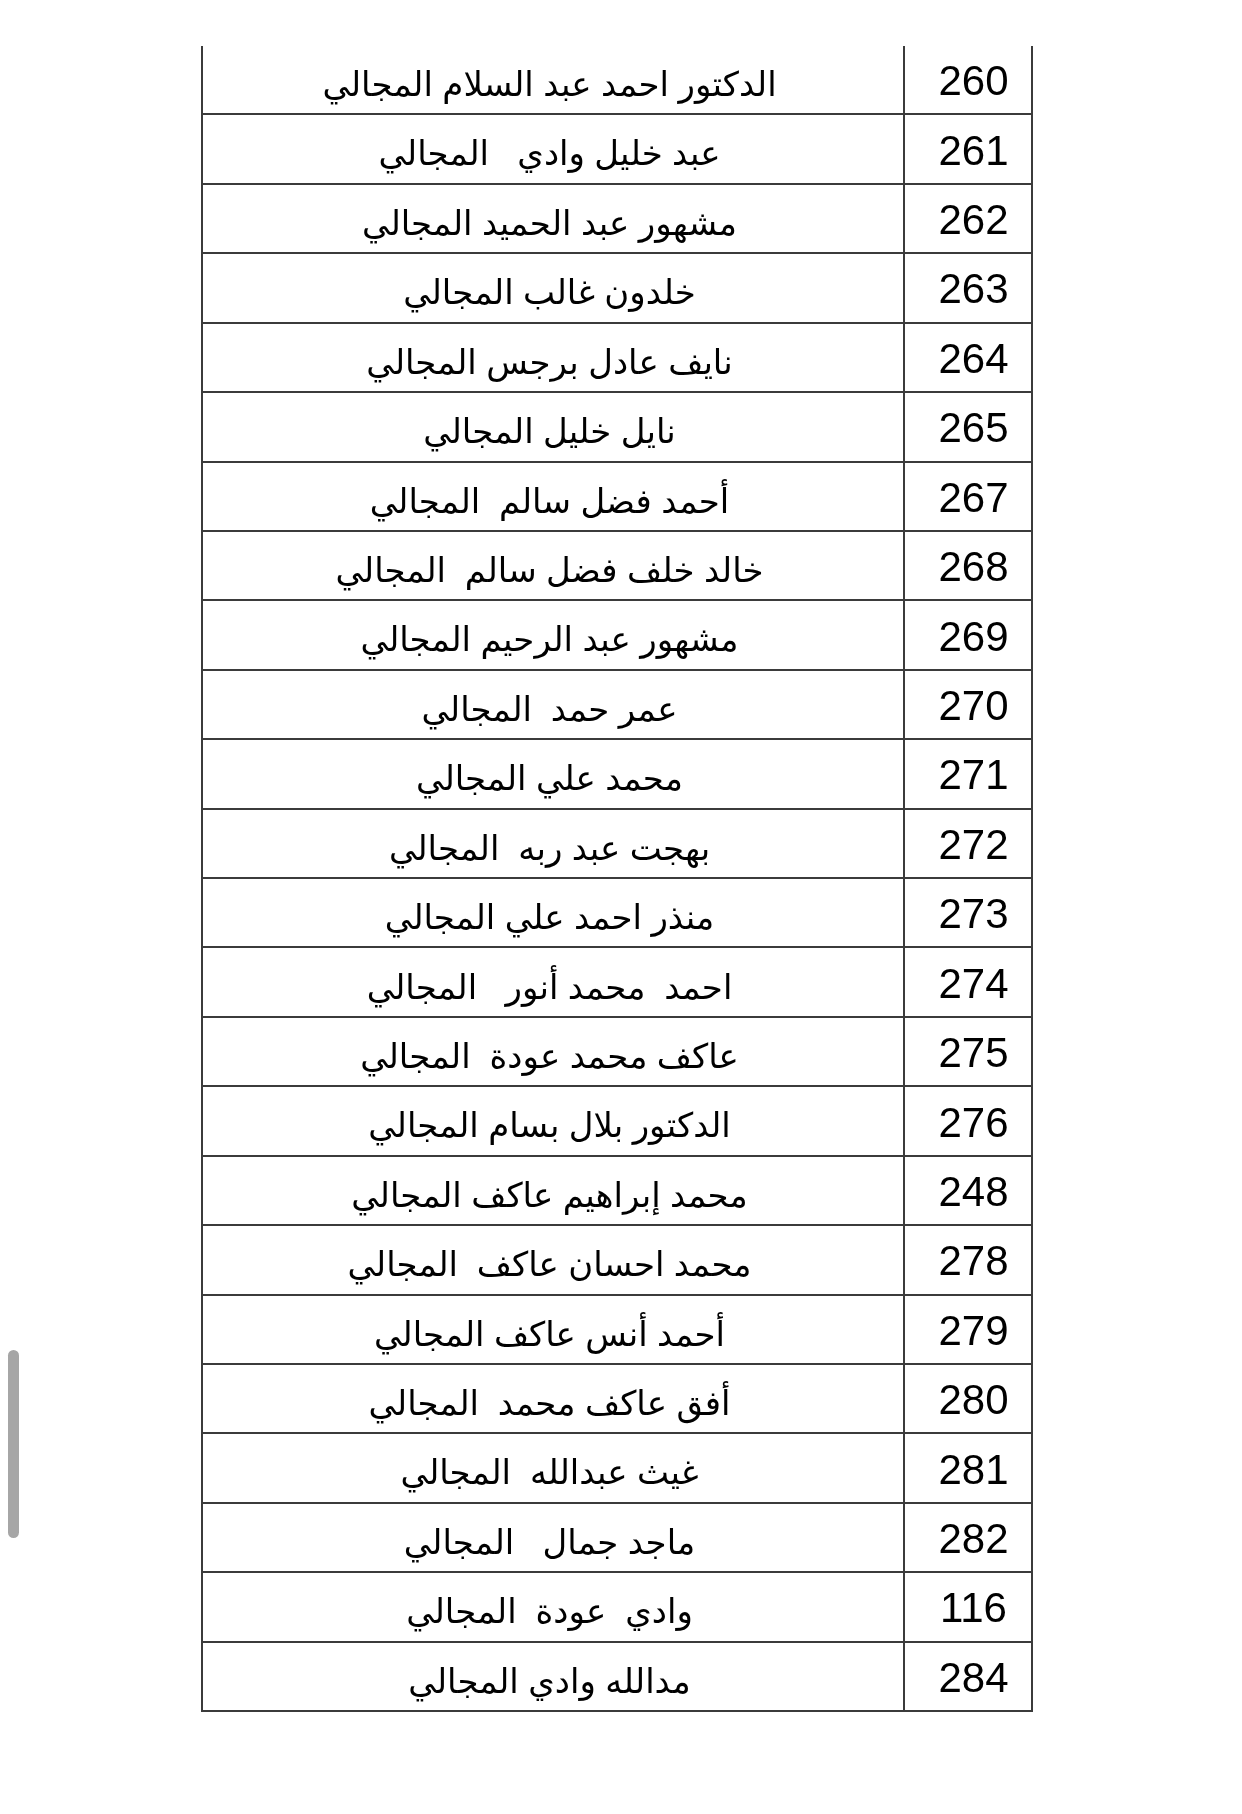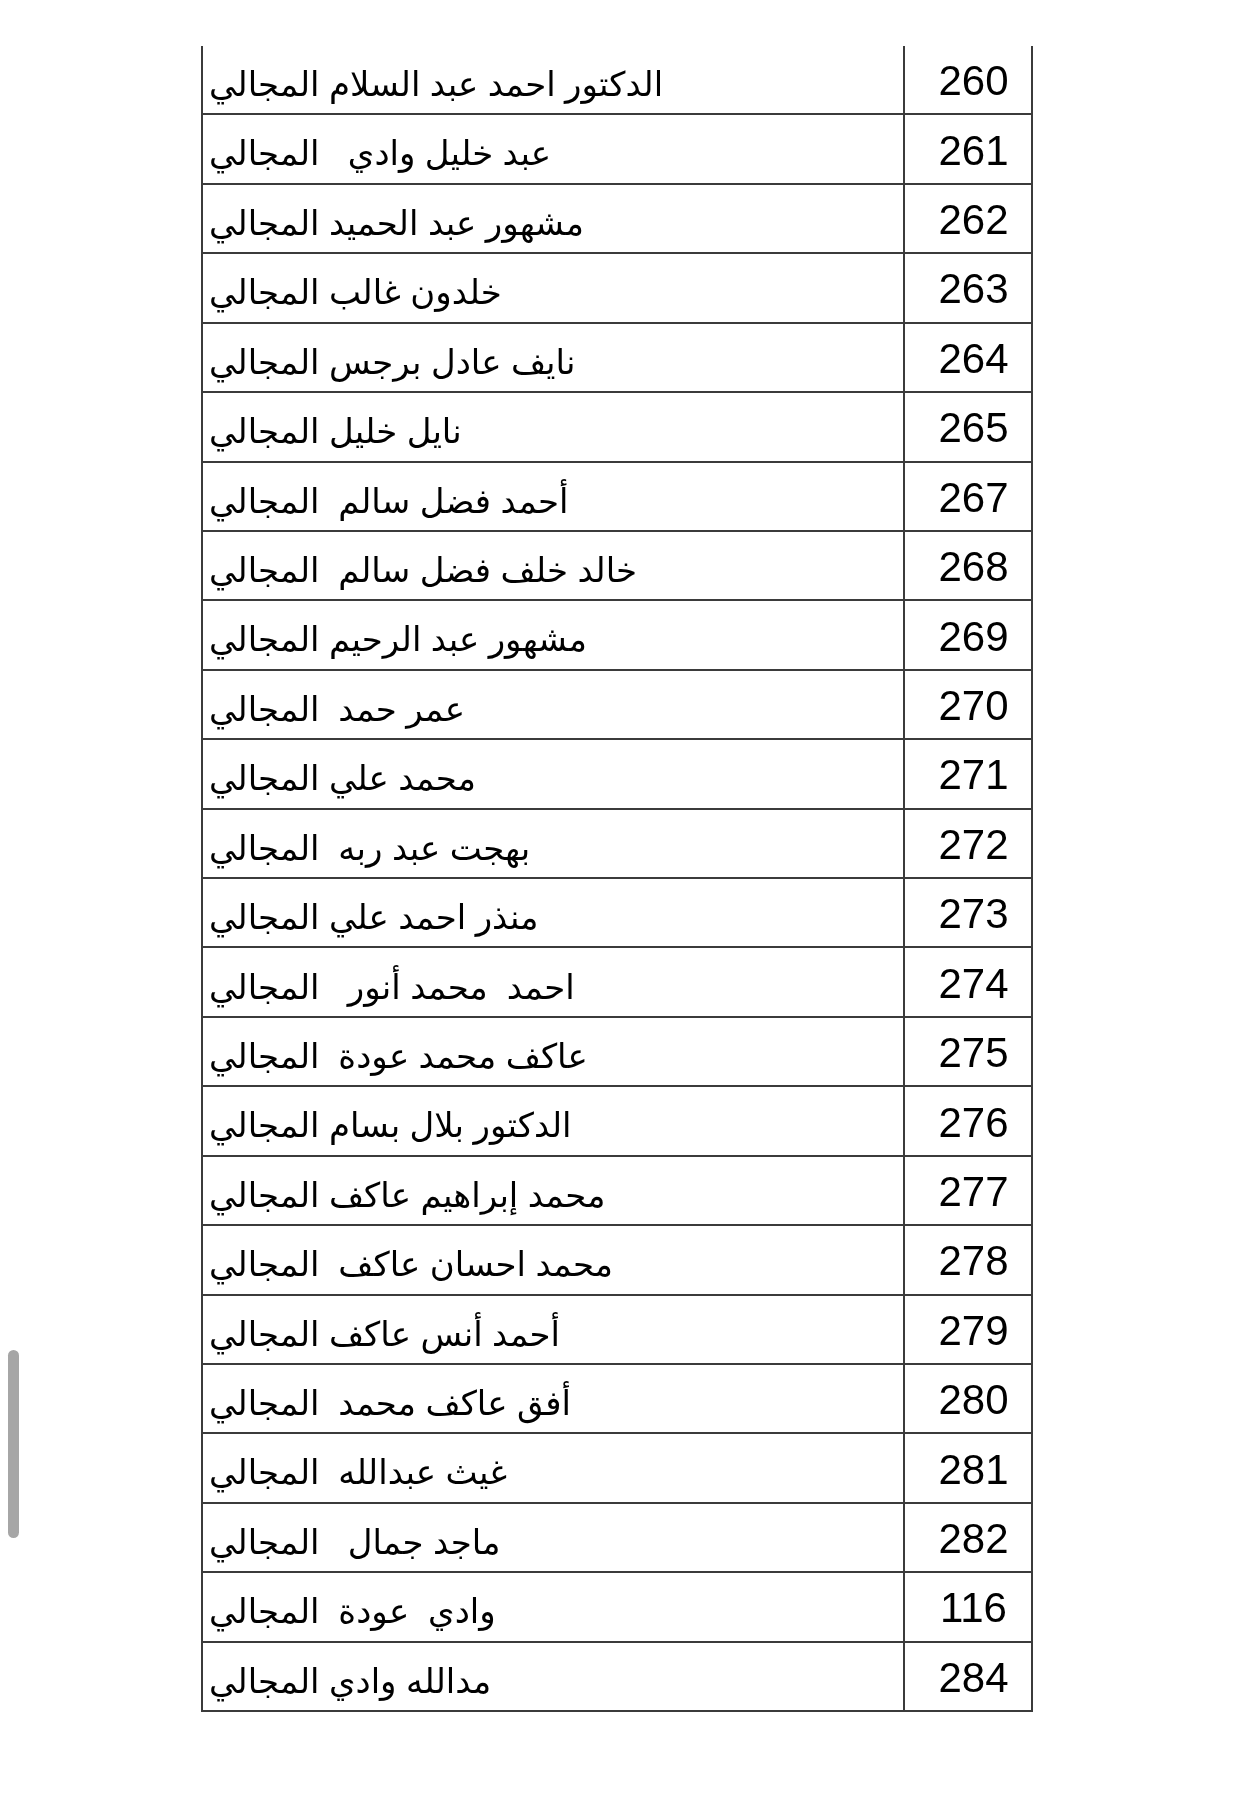--- a/index.html
+++ b/index.html
@@ -39,21 +39,21 @@
     flex-direction: row;
     border-bottom: 2px solid var(--border);
     min-height: 0;
   }
   .name-cell {
     flex: 1 1 auto;
     border-left: 2px solid var(--border);
     border-right: 2px solid var(--border);
     display: flex;
     align-items: center;
-    justify-content: flex-end;
+    justify-content: center;
     direction: rtl;
     text-align: right;
     padding: 10px 13px 0 6px;
     overflow: hidden;
   }
   .name-cell span {
     font-size: 34px;
     white-space: pre;
     line-height: 1.1;
   }
@@ -231,21 +231,21 @@
       <div class="num-cell">
         <span>276</span>
       </div>
     </div>
 
     <div class="t-row">
       <div class="name-cell">
         <span>محمد إبراهيم عاكف المجالي</span>
       </div>
       <div class="num-cell">
-        <span>277</span>
+        <span>248</span>
       </div>
     </div>
 
     <div class="t-row">
       <div class="name-cell">
         <span>محمد احسان عاكف  المجالي</span>
       </div>
       <div class="num-cell">
         <span>278</span>
       </div>

